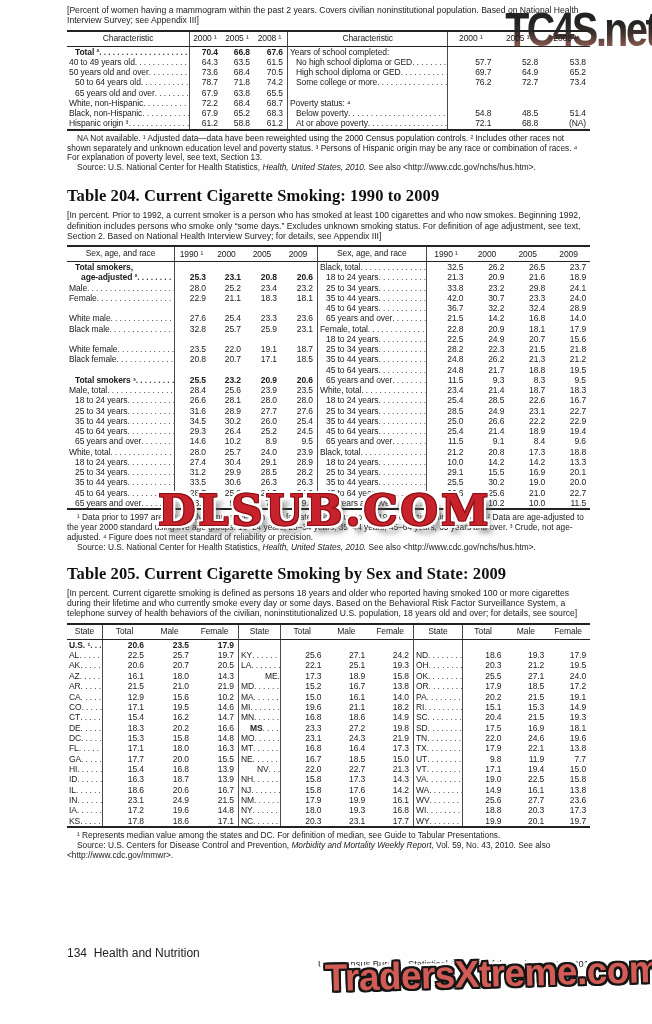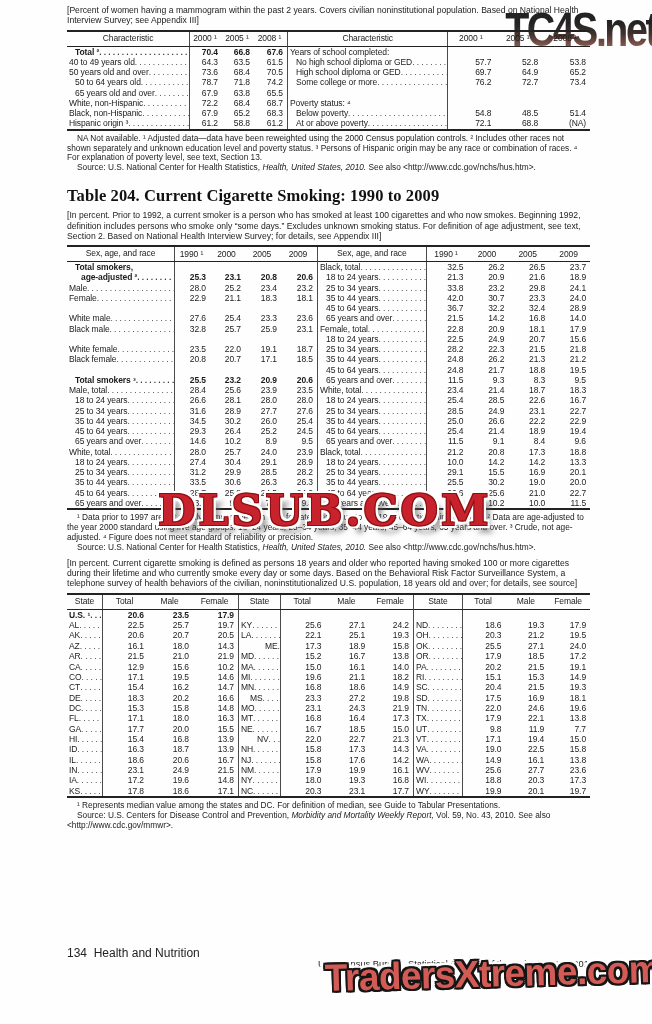--- a/index.html
+++ b/index.html
@@ -717,20 +717,21 @@
           <div class="nc" style="width: 41px;">10.0</div>
           <div class="nc" style="width: 41px;">11.5</div>
         </div>
       </div>
     </div>
   <div class="fnblock">
     <p>¹ Data prior to 1997 are not strictly comparable with data for later years due to the 1997 questionnaire redesign. ² Data are age-adjusted to the year 2000 standard using five age groups: 18–24 years, 25–34 years, 35–44 years, 45–64 years, 65 years and over. ³ Crude, not age-adjusted. ⁴ Figure does not meet standard of reliability or precision.</p>
     <p><span>Source: U.S. National Center for Health Statistics, </span><span class="it">Health, United States, 2010.</span><span> See also &lt;http://www.cdc.gov/nchs/hus.htm&gt;.</span></p>
   </div>
 
+  <h1 class="h205">Table 205. Current Cigarette Smoking by Sex and State: 2009</h1>
   <p class="note">[In percent. Current cigarette smoking is defined as persons 18 years and older who reported having smoked 100 or more cigarettes during their lifetime and who currently smoke every day or some days. Based on the Behavioral Risk Factor Surveillance System, a telephone survey of health behaviors of the civilian, noninstitutionalized U.S. population, 18 years old and over; for details, see source]</p>
   <div class="tbl t205" id="tbl205">
       <div class="half" style="width: 171px;">
         <div class="row hd">
           <div class="lc" style="width: 36px;">State</div>
           <div class="nc" style="width: 45px;">Total</div>
           <div class="nc" style="width: 45px;">Male</div>
           <div class="nc" style="width: 45px;">Female</div>
         </div>
         <div class="row b">
@@ -967,21 +968,21 @@
           <div class="lc" style="width: 42px;">
             <span class="lt" style="padding-left: 0px;">MN</span>
             <span class="dots"> . . . . . . . . . . . . . . . . . . . . . . . . . . . . . . . . . . . . . . . .</span>
           </div>
           <div class="nc" style="width: 45px;">16.8</div>
           <div class="nc" style="width: 44px;">18.6</div>
           <div class="nc" style="width: 44px;">14.9</div>
         </div>
         <div class="row">
           <div class="lc" style="width: 42px;">
-            <span class="lt" style="padding-left: 9px;">MS</span>
+            <span class="lt" style="padding-left: 9px; font-weight: bold;">MS</span>
             <span class="dots"> . . . . . . . . . . . . . . . . . . . . . . . . . . . . . . . . . . . . . . . .</span>
           </div>
           <div class="nc" style="width: 45px;">23.3</div>
           <div class="nc" style="width: 44px;">27.2</div>
           <div class="nc" style="width: 44px;">19.8</div>
         </div>
         <div class="row">
           <div class="lc" style="width: 42px;">
             <span class="lt" style="padding-left: 0px;">MO</span>
             <span class="dots"> . . . . . . . . . . . . . . . . . . . . . . . . . . . . . . . . . . . . . . . .</span>

